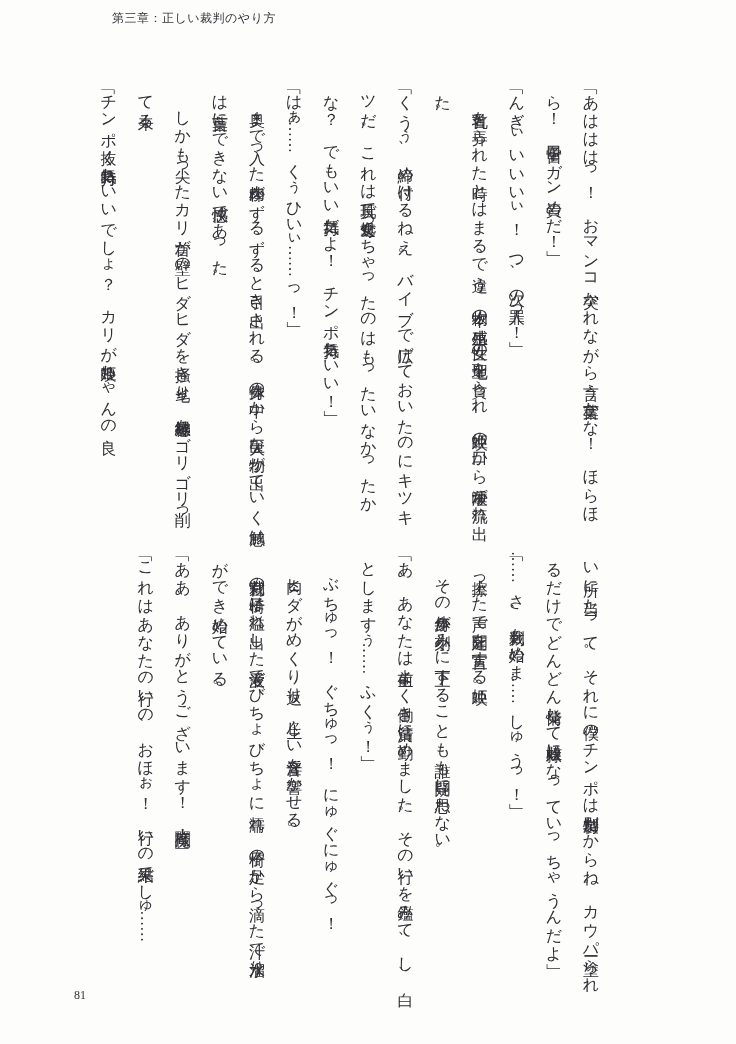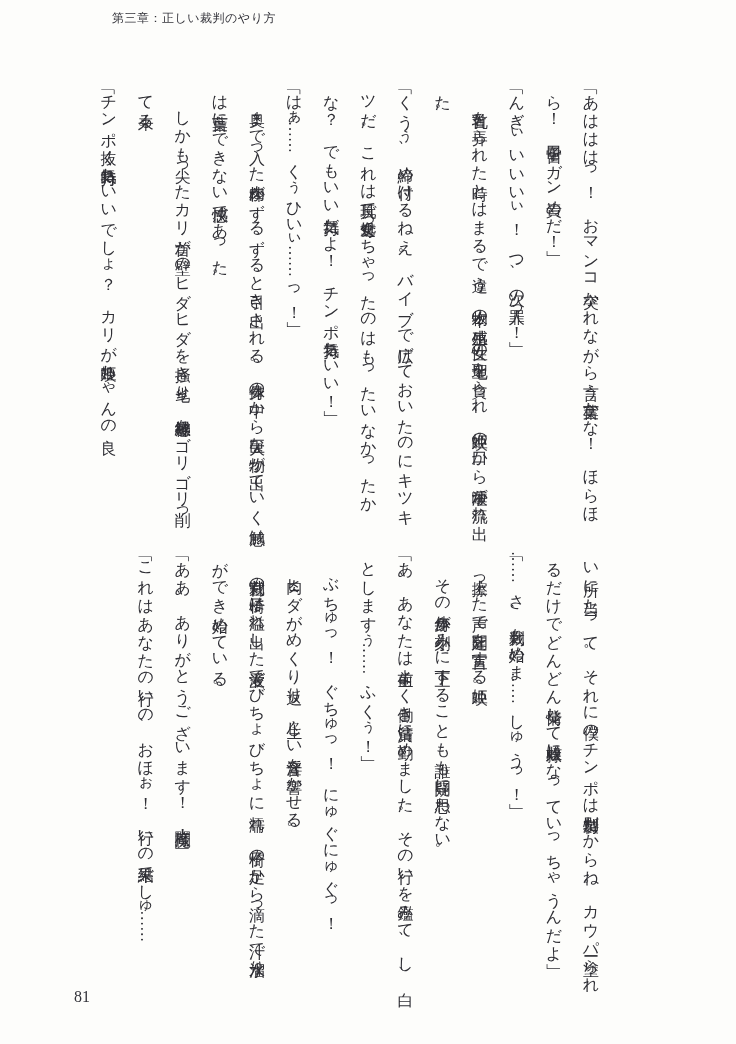--- a/index.html
+++ b/index.html
@@ -20,21 +20,21 @@
     writing-mode:vertical-rl;text-orientation:mixed;
     font-size:16px;line-height:2.32;letter-spacing:0;
     color:#2e2e34;line-break:normal;
   }
   .vblock.upper{top:84px;}
   .vblock.lower{top:551px;}
   .vblock p{margin:0;padding:0;}
   .vblock p.indent{text-indent:1em;}
   .page-number{
     position:absolute;left:74px;top:988px;
-    font-size:16px;color:#33333a;
+    font-size:12px;color:#33333a;
   }
 </style>
 </head>
 <body>
 
 <div class="page">
 
   <div class="chapter-header">第三章：正しい裁判のやり方</div>
 
   <div class="vblock upper">

